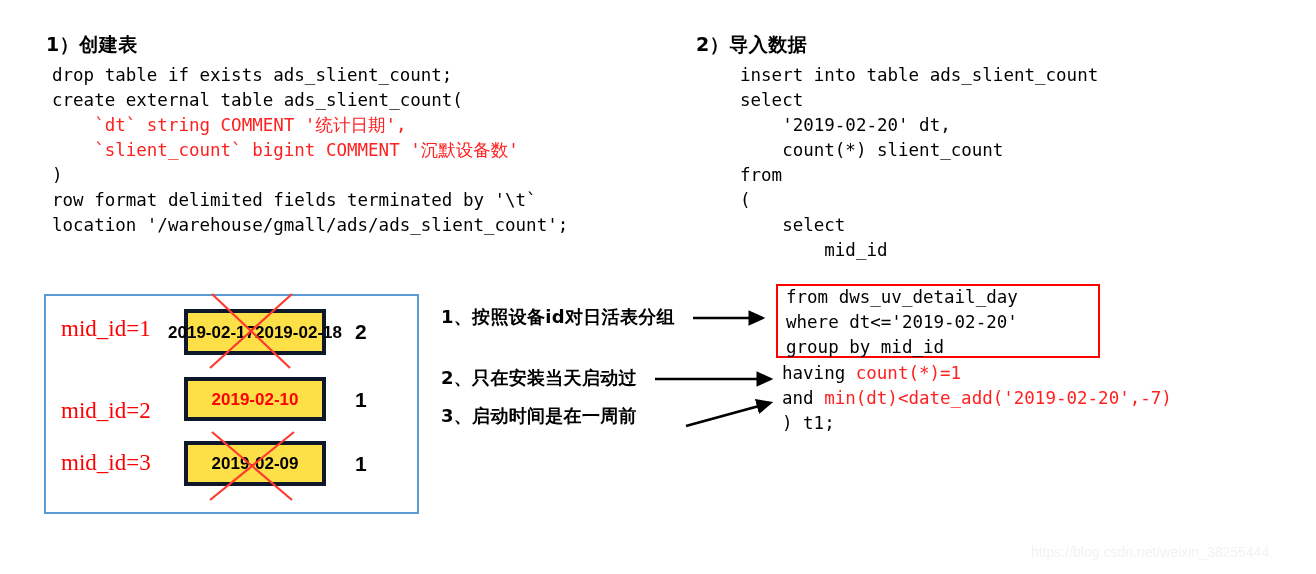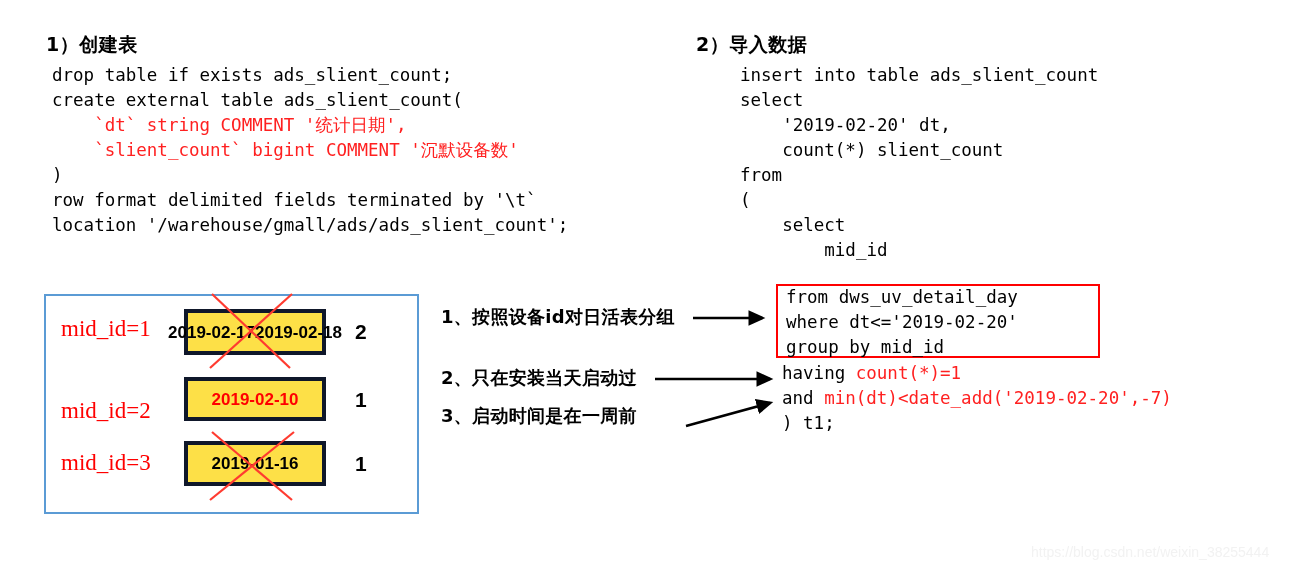--- a/index.html
+++ b/index.html
@@ -141,21 +141,21 @@
   <div class="abs count-num" style="left:355px; top:320px;">2</div>
 
   <div class="abs mid-label" style="left:61px; top:386px;margin-top:12px;">mid_id=2</div>
   <div class="abs date-box" style="left:184px; top:377px; width:142px; height:44px;text-align:center;">
     <span class="date-text red">2019-02-10</span>
   </div>
   <div class="abs count-num" style="left:355px; top:388px;">1</div>
 
   <div class="abs mid-label" style="left:61px; top:450px;">mid_id=3</div>
   <div class="abs date-box" style="left:184px; top:441px; width:142px; height:45px;">
-    <span class="date-text">2019-01-16</span>
+    <span class="date-text">2019-02-09</span>
   </div>
   <div class="abs count-num" style="left:355px; top:452px;">1</div>
 
   <div class="abs note" style="left:441px; top:305px;">1、按照设备id对日活表分组</div>
   <div class="abs note" style="left:441px; top:366px;text-align:right;">2、只在安装当天启动过</div>
   <div class="abs note" style="left:441px; top:404px;">3、启动时间是在一周前</div>
 
   <svg class="overlay" viewBox="0 0 1316 574">
     <defs>
       <marker id="arrowhead" markerWidth="7" markerHeight="7" refX="5.2" refY="3" orient="auto">

